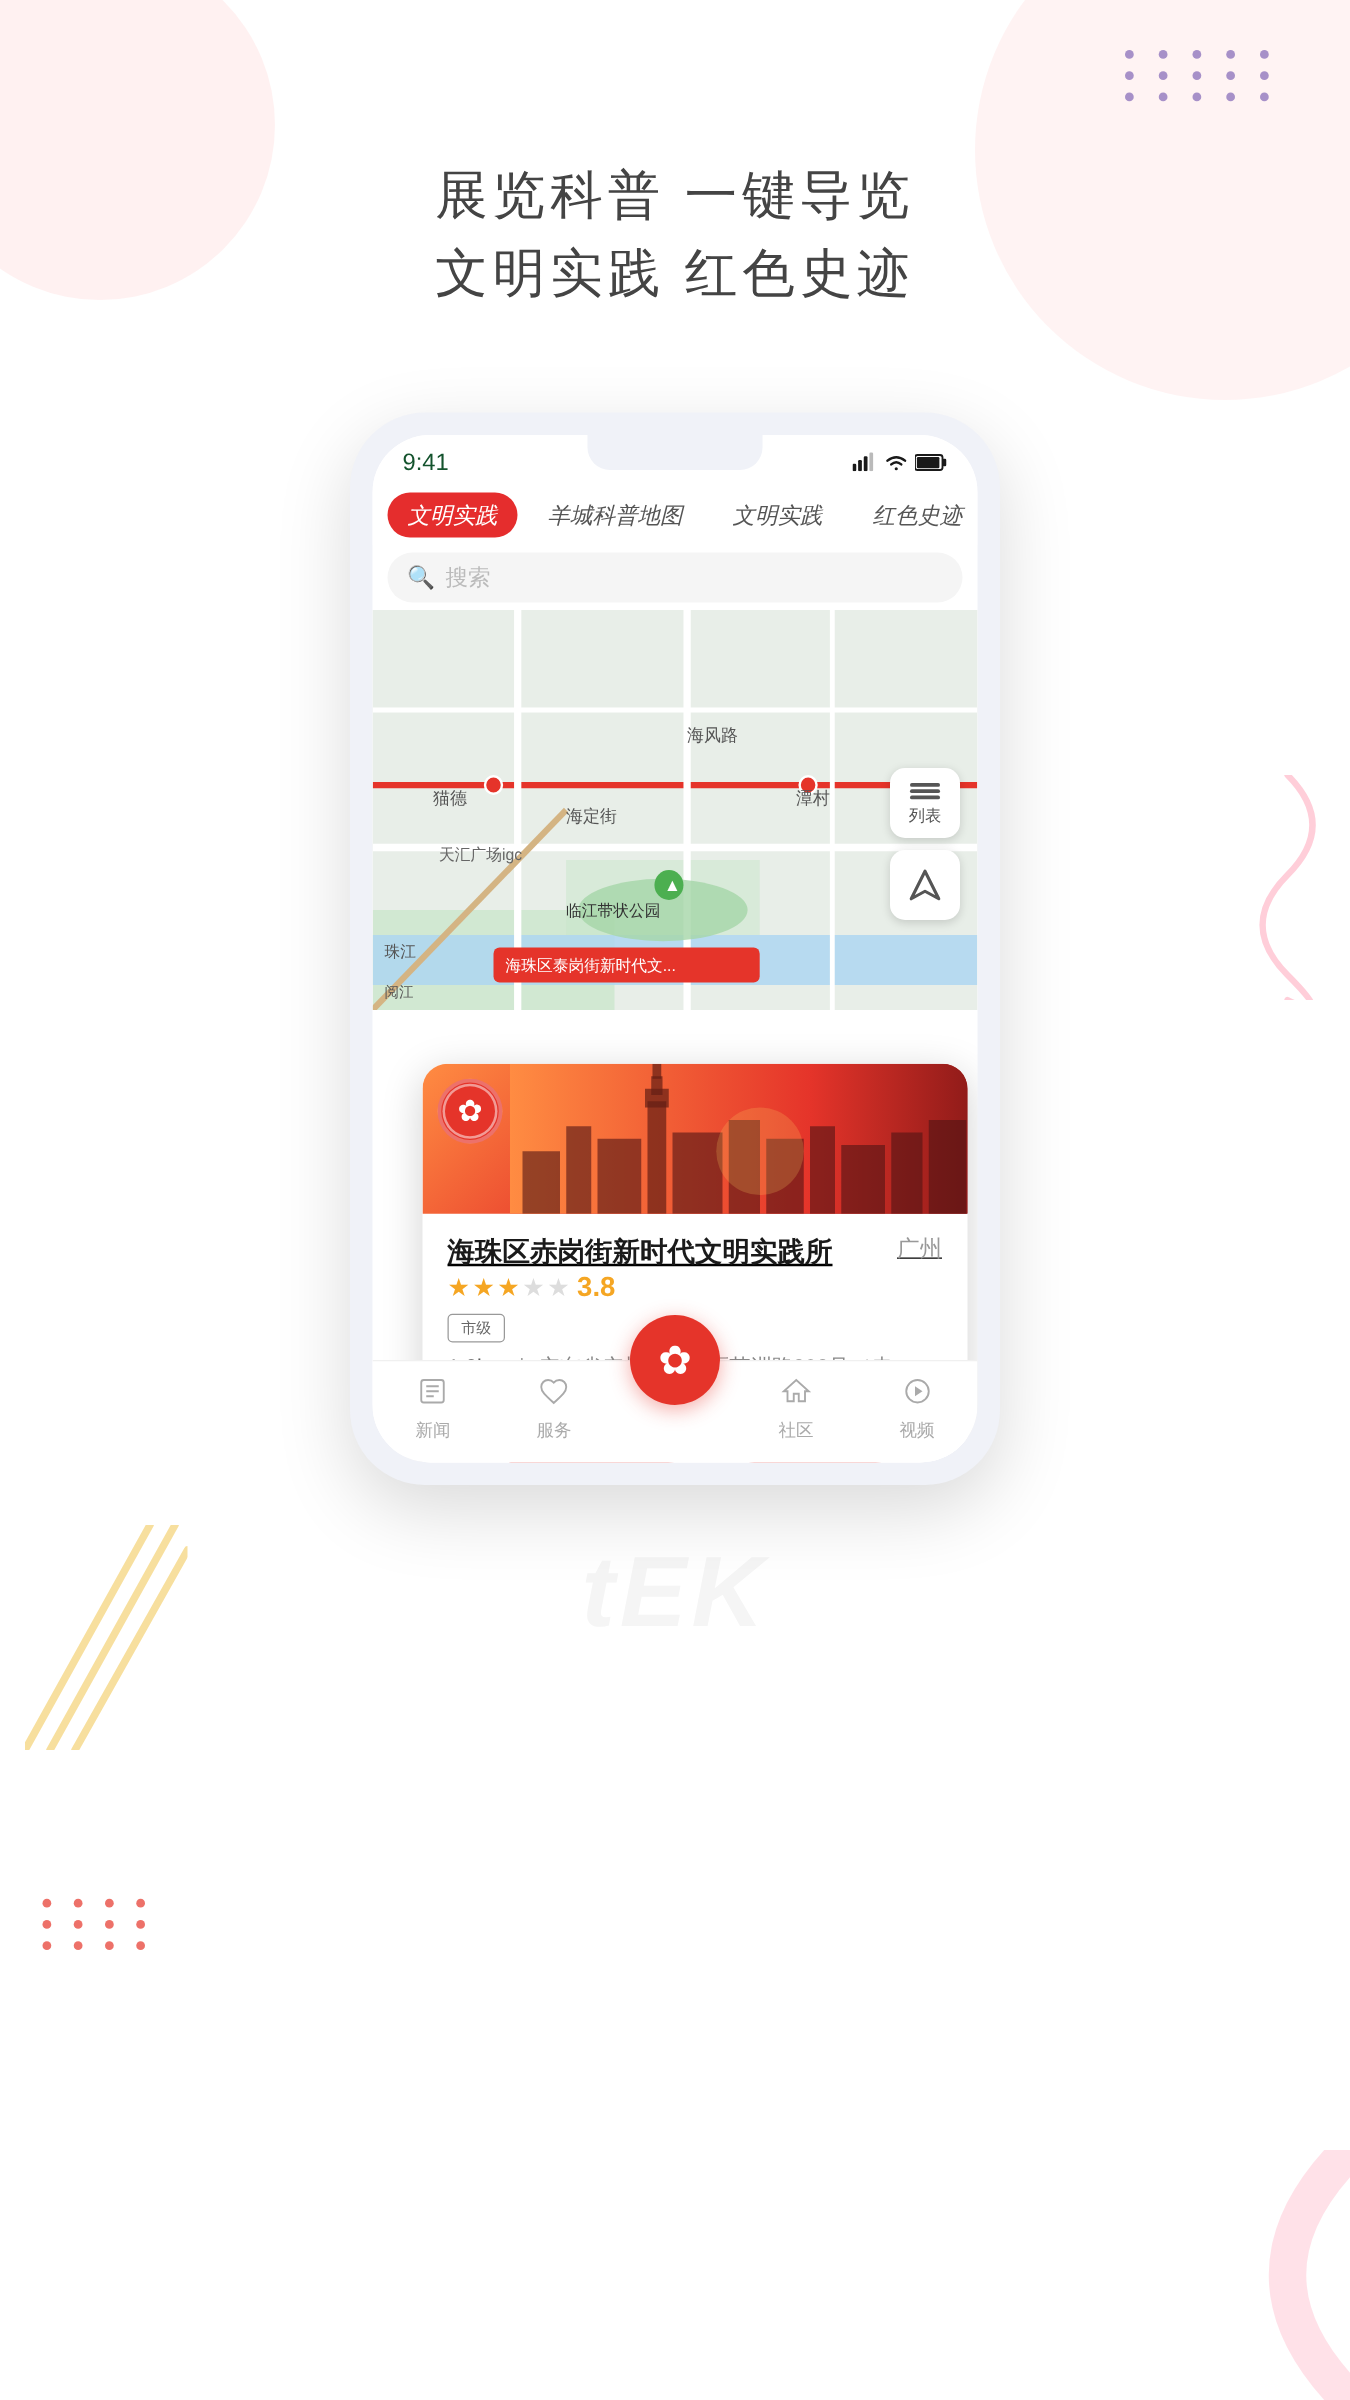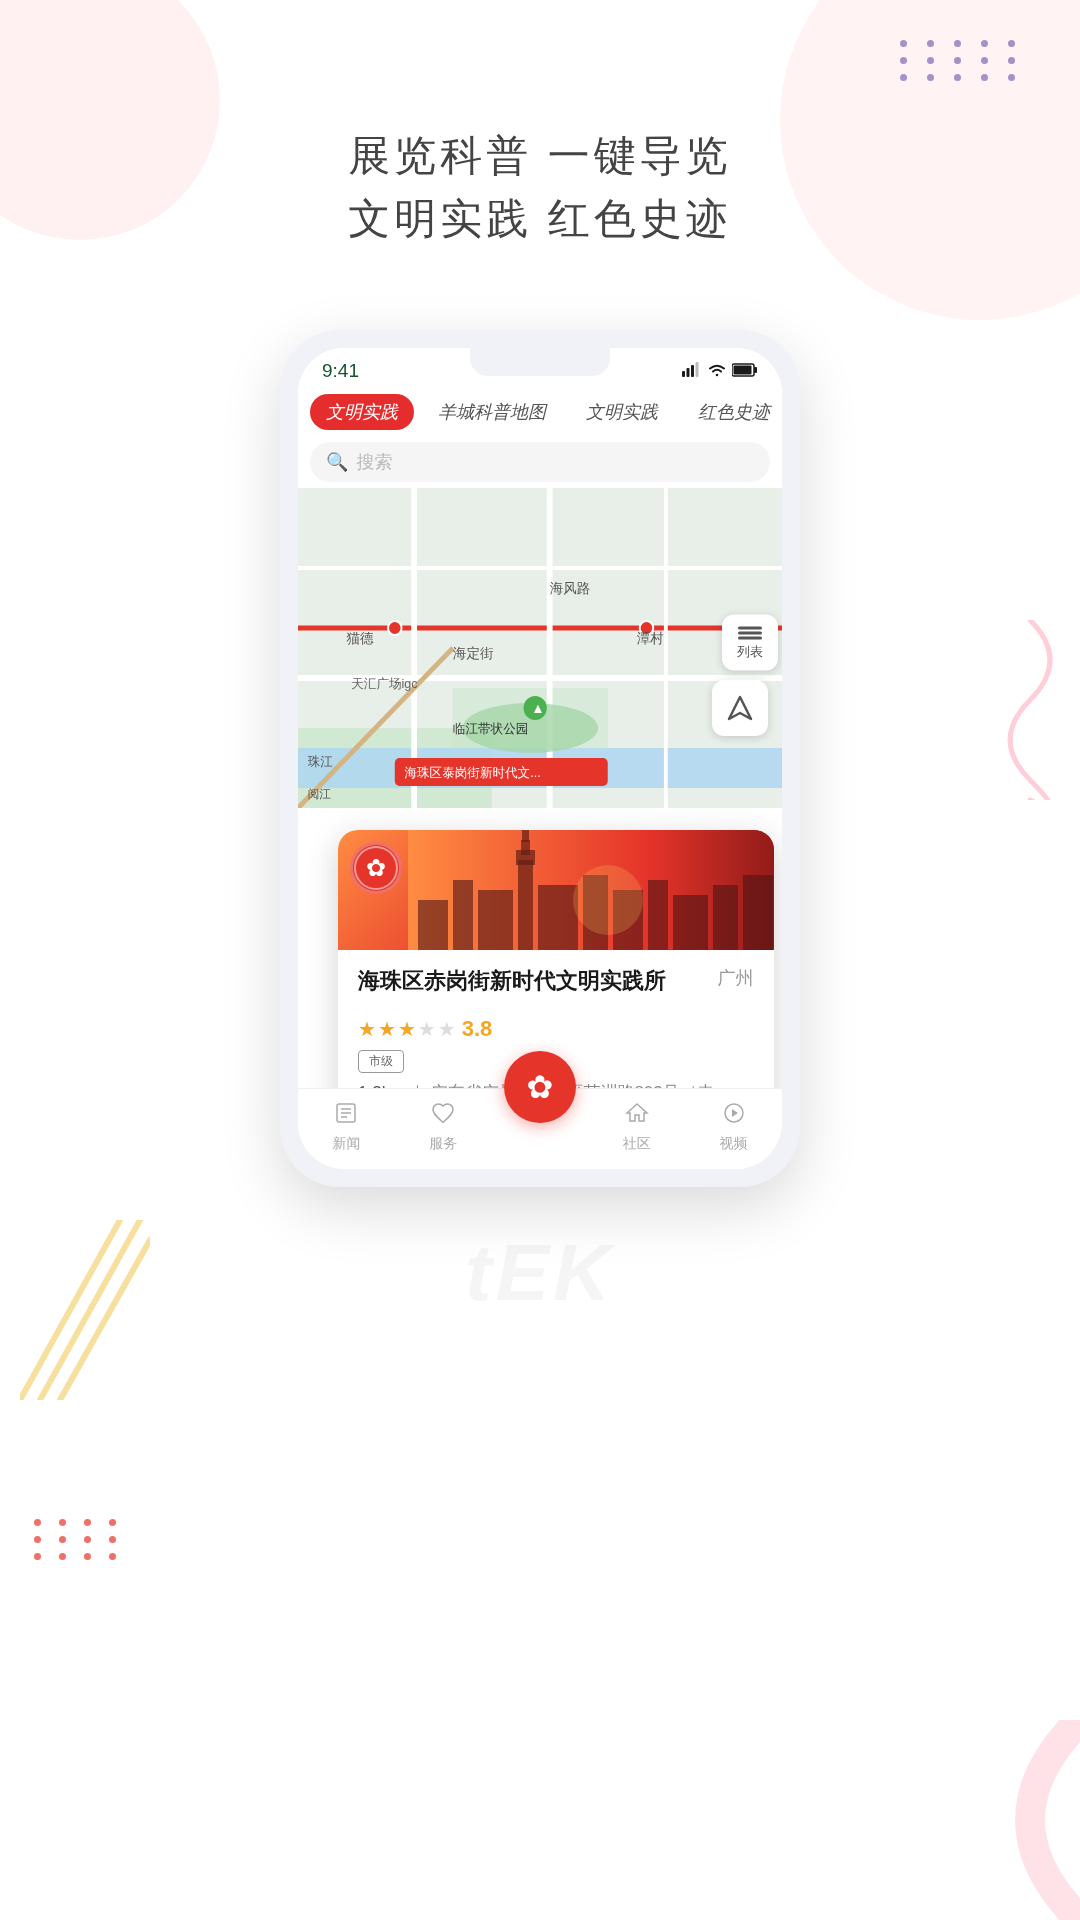--- a/index.html
+++ b/index.html
@@ -166,21 +166,21 @@
     
     .map-area {
       position: relative;
       height: 320px;
       background: #e8f0e8;
       overflow: hidden;
     }
 
     .map-list-btn {
       position: absolute;
-      right: 4px;
+      right: 14px;
       top: 50%;
       transform: translateY(-60%);
       width: 56px; height: 56px;
       background: #fff;
       border-radius: 12px;
       display: flex;
       flex-direction: column;
       align-items: center;
       justify-content: center;
       box-shadow: 0 2px 8px rgba(0,0,0,0.15);
@@ -243,21 +243,22 @@
       border: 3px solid rgba(255,255,255,0.3);
     }
 
     .card-body {
       padding: 16px 20px;
     }
     .card-title-row {
       display: flex;
       justify-content: center;
       align-items: flex-start;
-      margin-bottom: 20px;
+      margin-bottom: 0;
+      text-decoration: underline;
     }
     .card-title {
       font-size: 22px;
       font-weight: 700;
       color: #1a1a1a;
       flex: 1;
     }
     .card-city {
       font-size: 18px;
       color: #999;

